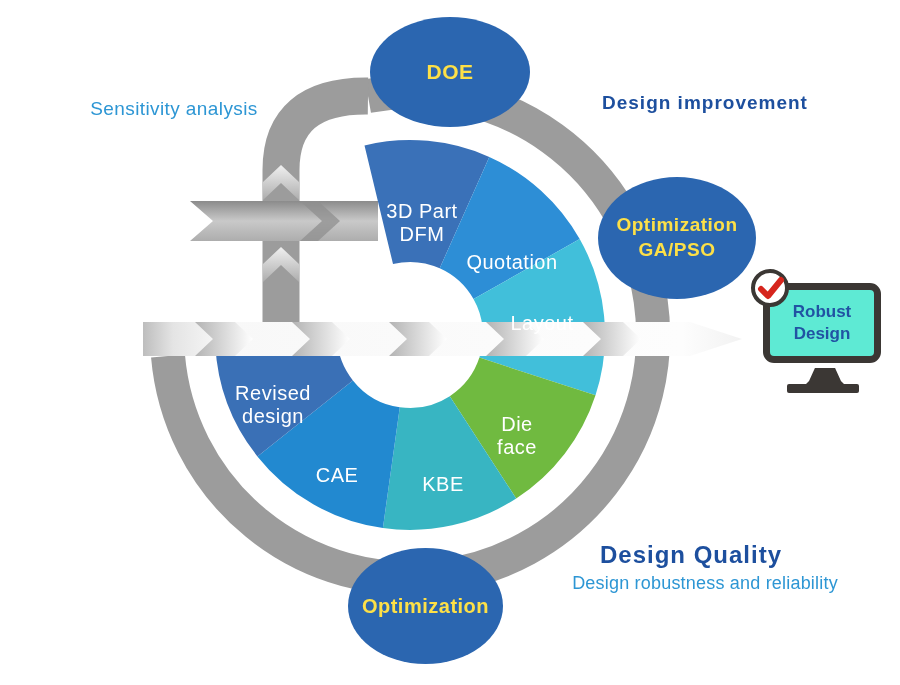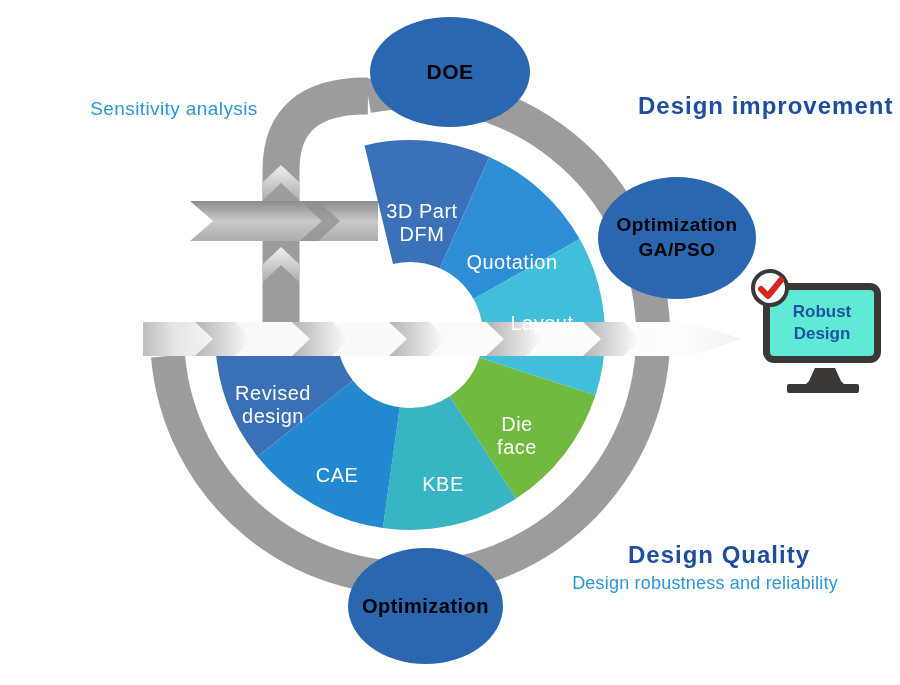--- a/index.html
+++ b/index.html
@@ -12,36 +12,36 @@
 
   
   .wedge-label{
     position:absolute;transform:translate(-50%,-50%);
     color:#ffffff;font-size:20px;line-height:1.16;text-align:center;
     letter-spacing:0.5px;white-space:nowrap;
   }
 
   
   .node{
-    position:absolute;border-radius:50%;background:#2b66b0;color:#000000;
+    position:absolute;border-radius:50%;background:#2b66b0;color:#fde047;
     display:flex;flex-direction:column;align-items:center;justify-content:center;
     font-weight:bold;text-align:center;letter-spacing:0.5px;
   }
   .node-doe{left:370px;top:17px;width:160px;height:110px;font-size:21px;}
   .node-gapso{left:598px;top:177px;width:158px;height:122px;font-size:19px;line-height:1.3;}
   .node-opt{left:348px;top:548px;width:155px;height:116px;font-size:20px;}
 
   
   .title{position:absolute;color:#1d4f9e;font-weight:bold;letter-spacing:1px;}
   .subtitle{position:absolute;color:#2d96d4;letter-spacing:0.4px;}
   .t-du{left:15px;top:29px;font-size:25px;}
   .t-sa{left:15px;top:58px;width:318px;text-align:center;font-size:19px;margin-top:40px;}
-  .t-di{left:638px;top:92px;font-size:24px;}
+  .t-di{left:602px;top:92px;font-size:19px;}
   .t-cad{left:83px;top:192px;width:100px;text-align:center;font-size:25px;line-height:1.22;}
-  .t-dq{left:600px;top:541px;font-size:24px;margin-left:28px;}
+  .t-dq{left:600px;top:541px;font-size:24px;}
   .t-dr{left:540px;top:573px;width:330px;text-align:center;font-size:18px;letter-spacing:0.2px;}
 
   
   .monitor{position:absolute;left:750px;top:262px;width:140px;height:140px;}
   .monitor .screen{
     position:absolute;left:13px;top:21px;width:104px;height:66px;
     border:7px solid #3b3734;border-radius:11px;background:#5eead4;z-index:1;
     display:flex;flex-direction:column;align-items:center;justify-content:center;
     color:#2153a3;font-weight:bold;font-size:17px;line-height:1.28;text-align:center;
   }

